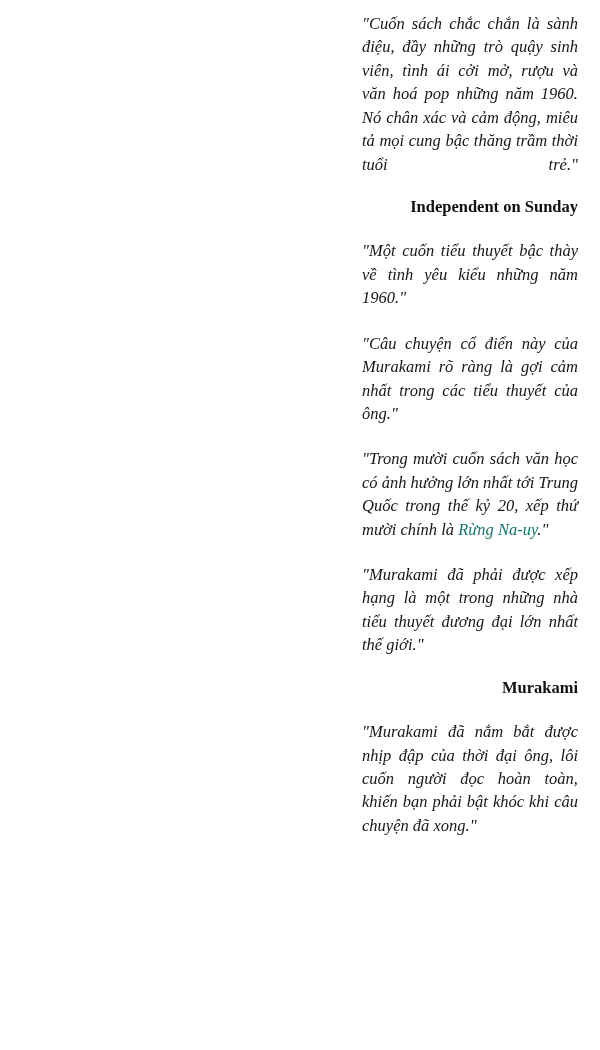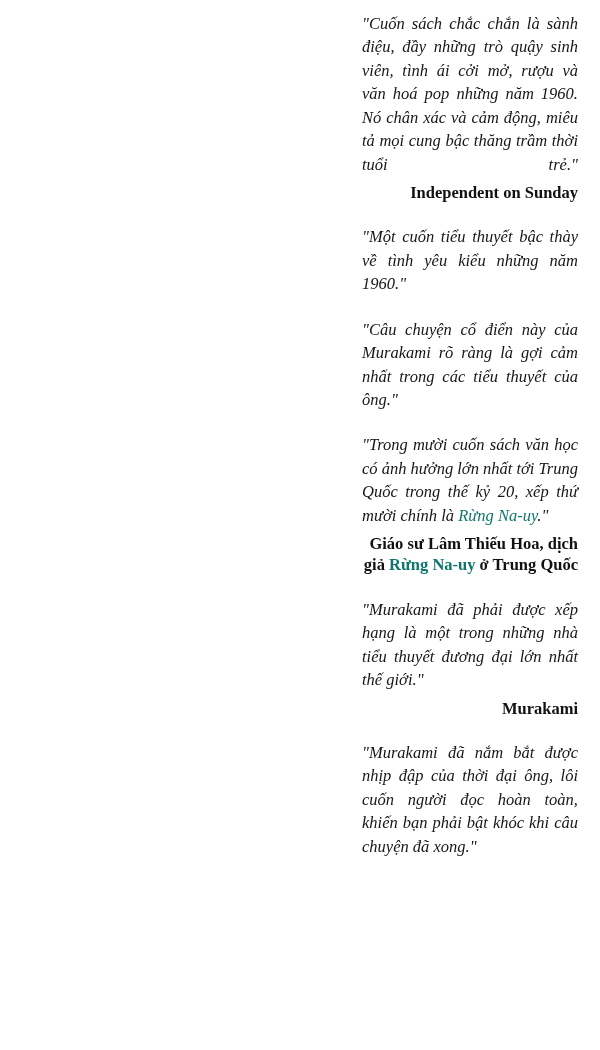--- a/index.html
+++ b/index.html
@@ -47,21 +47,21 @@
   .quote.last-left {
     text-align-last: left;
   }
 
   .source {
     font-weight: bold;
     font-size: 16.5px;
     line-height: 1.3;
     color: #111111;
     text-align: right;
-    margin-top: 6px;
+    margin-top: 20px;
   }
 
   .pink {
     color: #0f766e;
   }
 
   .quote .pink {
     font-style: italic;
   }
 
@@ -114,21 +114,20 @@
     <div class="block">
       <p class="quote last-left">"Một cuốn tiểu thuyết bậc thày về tình yêu kiểu những năm 1960."</p>
     </div>
 
     <div class="block">
       <p class="quote last-left">"Câu chuyện cổ điển này của Murakami rõ ràng là gợi cảm nhất trong các tiểu thuyết của ông."</p>
     </div>
 
     <div class="block">
       <p class="quote last-left"><span>"Trong mười cuốn sách văn học có ảnh hưởng lớn nhất tới Trung Quốc trong thế kỷ 20, xếp thứ mười chính là </span><span class="pink">Rừng Na-uy</span><span>."</span></p>
-      <div class="source"><span>Giáo sư Lâm Thiếu Hoa, dịch giả </span><span class="pink">Rừng Na-uy</span><span> ở Trung Quốc</span></div>
     </div>
 
     <div class="block">
       <p class="quote last-left">"Murakami đã phải được xếp hạng là một trong những nhà tiểu thuyết đương đại lớn nhất thế giới."</p>
       <div class="source">Murakami</div>
     </div>
 
     <div class="block">
       <p class="quote last-left">"Murakami đã nắm bắt được nhịp đập của thời đại ông, lôi cuốn người đọc hoàn toàn, khiến bạn phải bật khóc khi câu chuyện đã xong."</p>
     </div>

